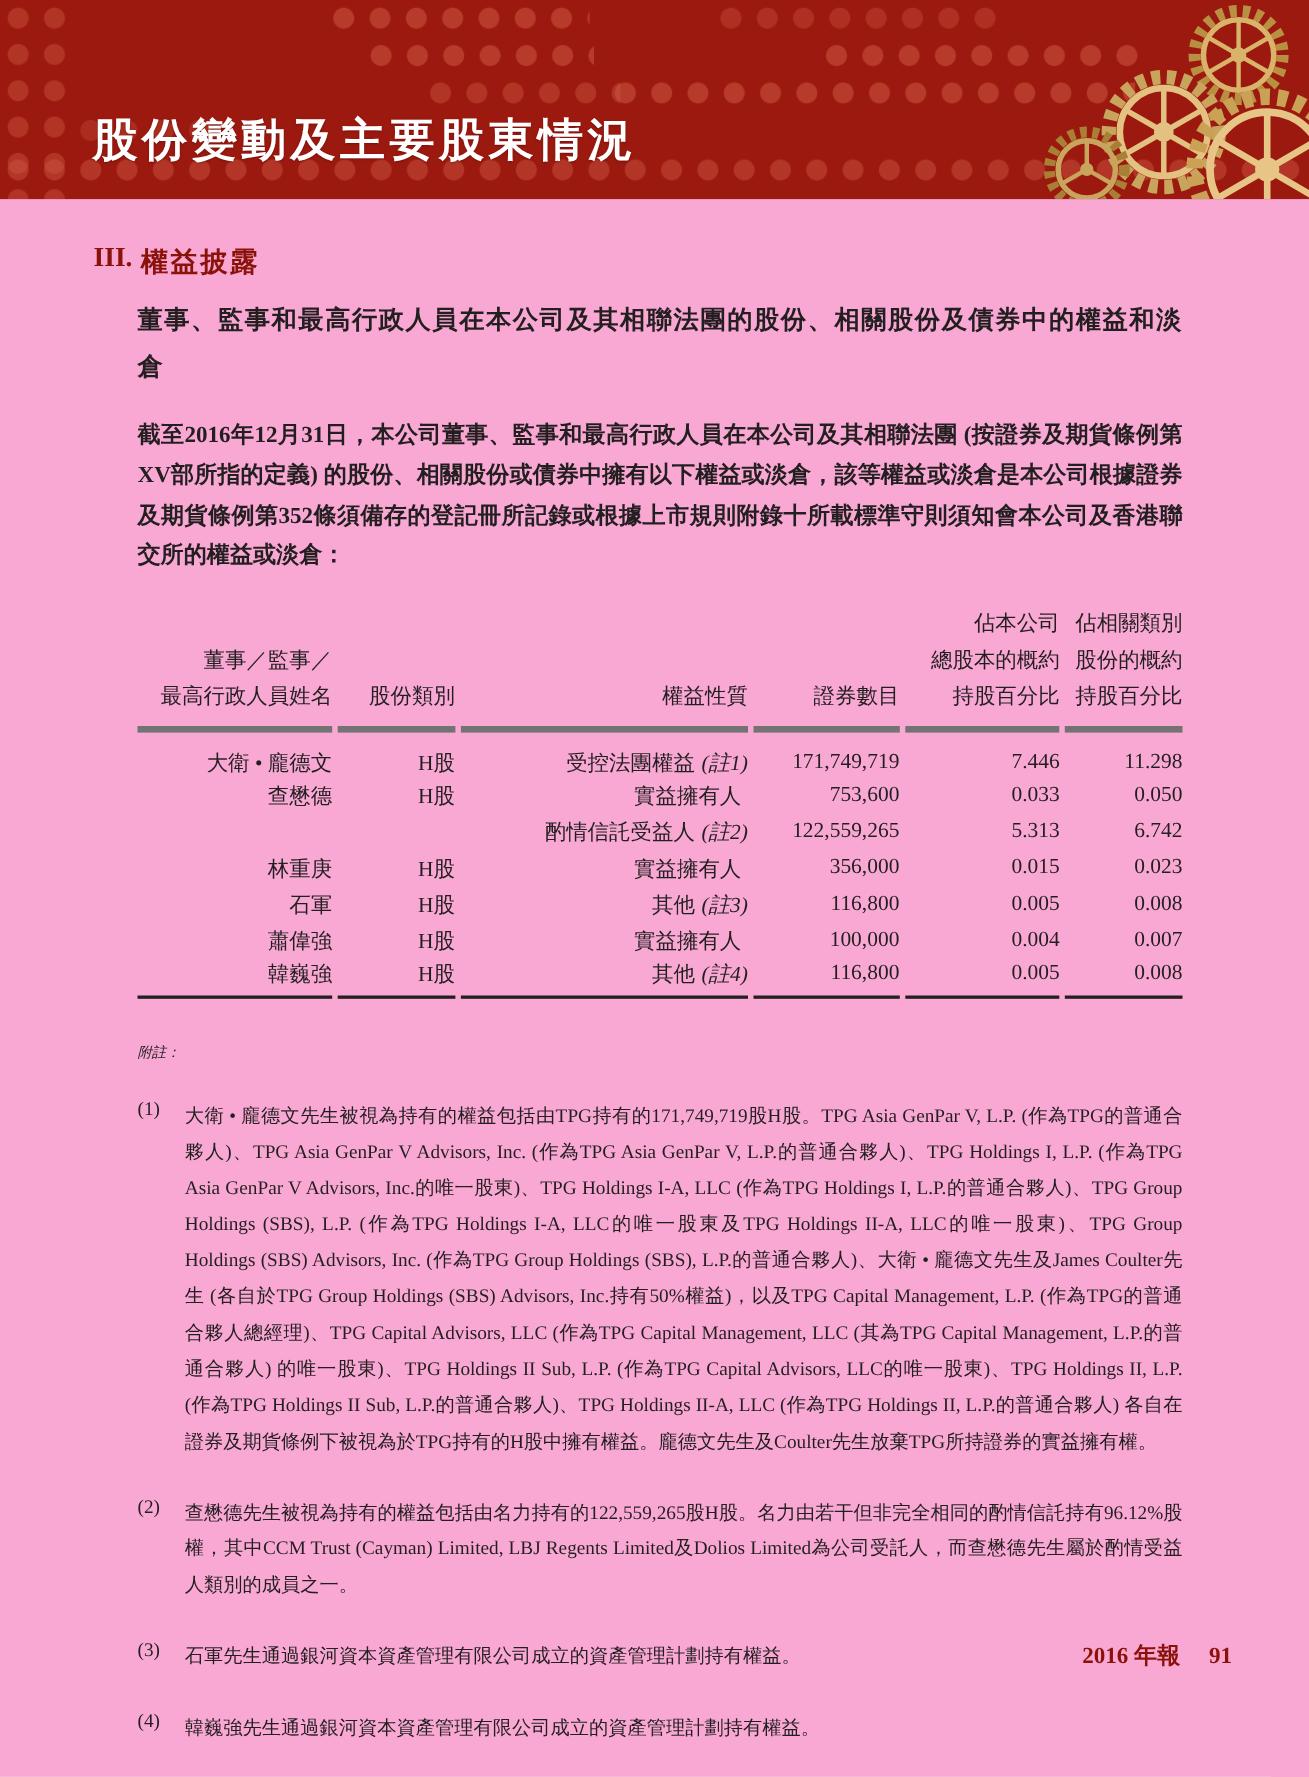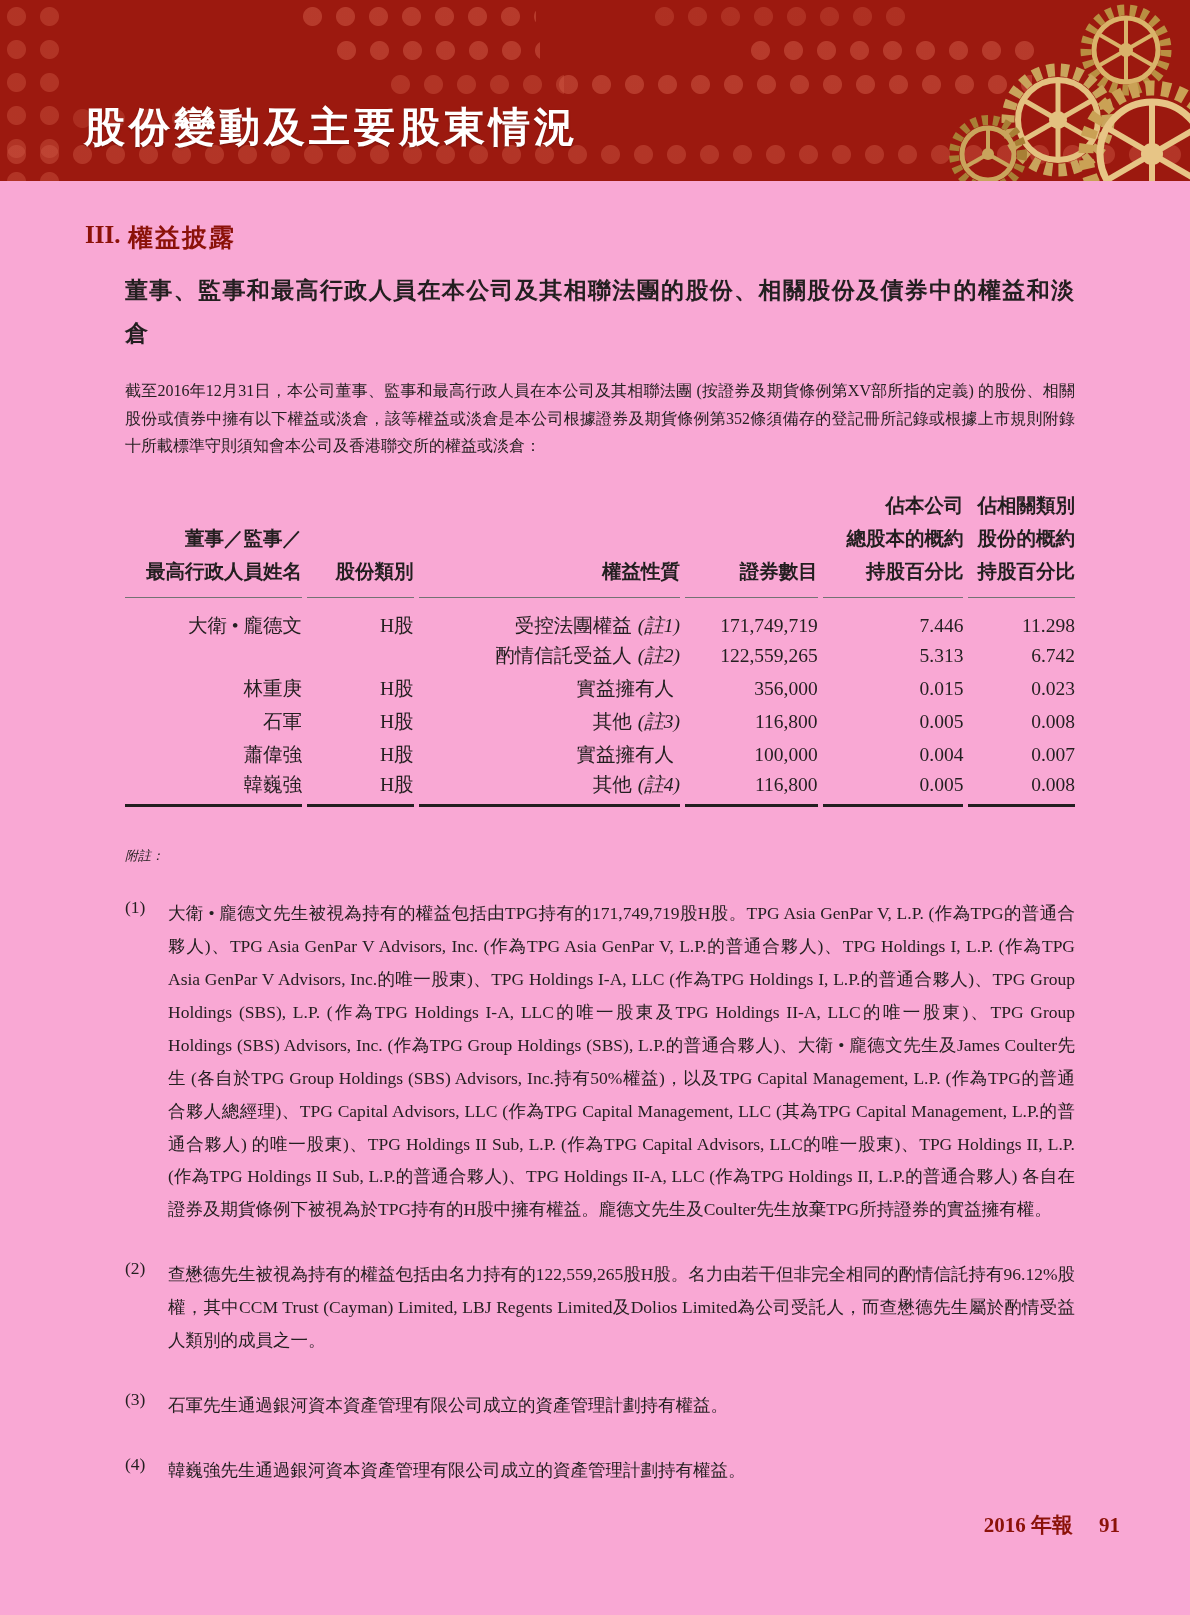--- a/index.html
+++ b/index.html
@@ -40,48 +40,48 @@
   
   .main { position:absolute; top:181px; left:85px; width:990px; }
   .section-head { display:flex; margin-top:40px; font-size:25px; font-weight:bold; color:#8b1209; }
   .sec-num { flex:0 0 43px; }
   .sec-title { letter-spacing:2px; }
   .content { margin-left:40px; width:950px; }
   .subtitle {
     margin:16px 0 0; font-size:23px; font-weight:bold;
     line-height:1.85; text-align:justify; letter-spacing:1px;
   }
-  .intro { margin:22px 0 0; font-size:16px; line-height:1.73; text-align:justify; }
+  .intro { margin:22px 0 0; font-size:21px; line-height:1.73; text-align:justify;font-weight:bold; }
 
   
   table.holdings {
     margin-top:30px; margin-left:-5px; width:960px;
     border-collapse:separate; border-spacing:5px 0;
     table-layout:fixed; font-size:19.5px;
   }
   table.holdings th {
-    font-weight:bold; vertical-align:bottom; padding:0 0 9px 0;
-    border-bottom:1px solid #737373; line-height:1.68;
+    font-weight:normal; vertical-align:bottom; padding:0 0 9px 0;
+    border-bottom:6px solid #737373; line-height:1.68;
   }
   table.holdings th.l, table.holdings td.l { text-align:right; }
   table.holdings th.r, table.holdings td.r { text-align:right; }
   table.holdings td { height:33px; vertical-align:middle; padding:0; }
   table.holdings tbody tr:first-child td { padding-top:14px; }
   table.holdings tbody tr.last td { border-bottom:3px solid #231f20; padding-bottom:6px;font-family:Liberation Serif, serif; }
   .note-ref { font-style:italic; margin-left:6px; }
 
   
   .notes-label { margin:40px 0 0; font-size:13px; font-style:italic; }
   .note { display:flex; margin-top:32px; font-size:17.5px; }
   .note .marker { flex:0 0 43px; }
   .note p { flex:1; margin:0; line-height:1.88; text-align:justify; }
 
   
   .page-footer {
-    position:absolute; right:70px; bottom:76px;
+    position:absolute; right:70px; bottom:96px;
     font-size:21px; font-weight:bold; color:#8b1209; white-space:nowrap;
   }
   .page-num { margin-left:26px; }
 </style>
 </head>
 <body>
 
 <div class="page">
 
   <header class="banner">
@@ -204,20 +204,28 @@
         <tbody>
           <tr>
             <td class="l">大衛 • 龐德文</td>
             <td class="l">H股</td>
             <td class="l"><span>受控法團權益</span><span class="note-ref">(註1)</span></td>
             <td class="r">171,749,719</td>
             <td class="r">7.446</td>
             <td class="r">11.298</td>
           </tr>
           <tr>
+            <td class="l">查懋德</td>
+            <td class="l">H股</td>
+            <td class="l"><span>實益擁有人</span><span class="note-ref"></span></td>
+            <td class="r">753,600</td>
+            <td class="r">0.033</td>
+            <td class="r">0.050</td>
+          </tr>
+          <tr>
             <td class="l"></td>
             <td class="l"></td>
             <td class="l"><span>酌情信託受益人</span><span class="note-ref">(註2)</span></td>
             <td class="r">122,559,265</td>
             <td class="r">5.313</td>
             <td class="r">6.742</td>
           </tr>
           <tr>
             <td class="l">林重庚</td>
             <td class="l">H股</td>

